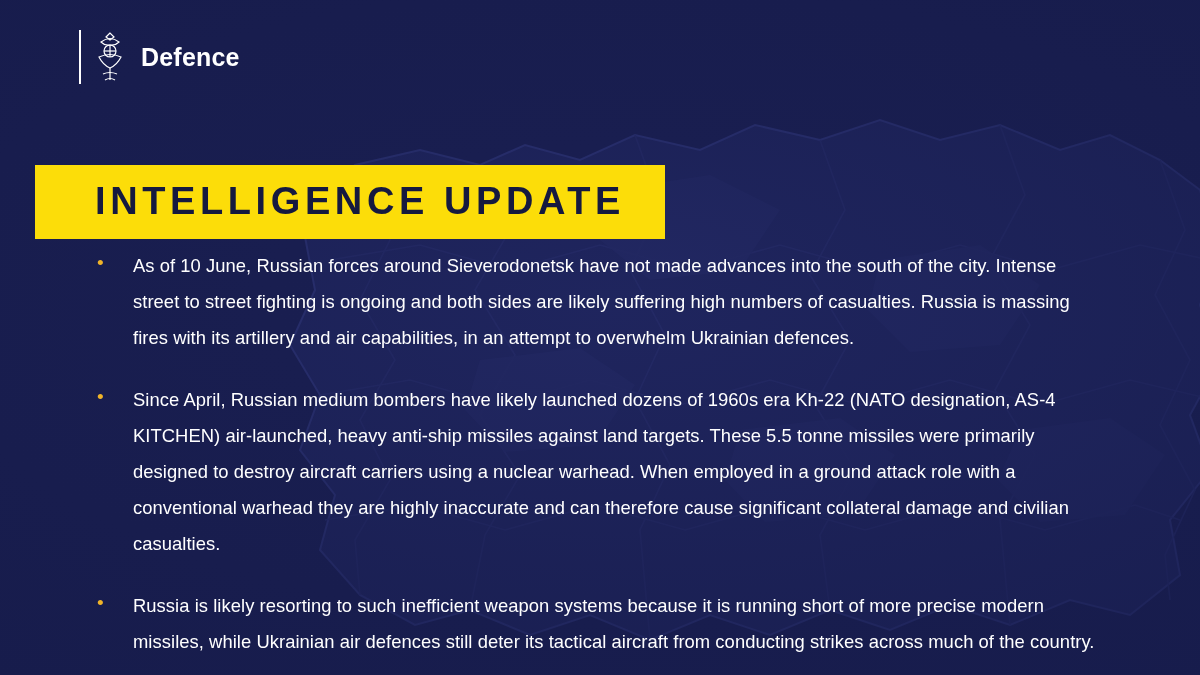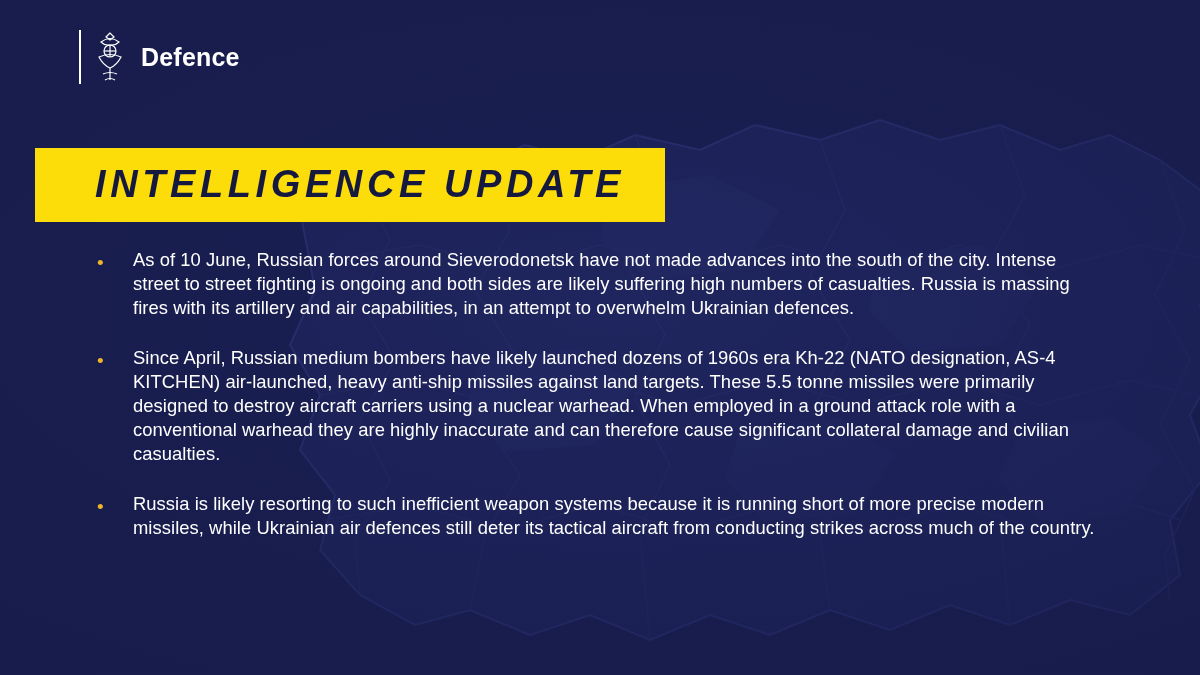--- a/index.html
+++ b/index.html
@@ -112,26 +112,25 @@
     font-family: "DejaVu Serif", serif;
     font-size: 19px;
     letter-spacing: 1.4px;
     margin-top: 4px;
     white-space: nowrap;
   }
 
   
   .banner {
     position: absolute;
-    top: 148px;
+    top: 165px;
     left: 0;
     background: #fcdd09;
     padding: 16px 40px 18px 60px;
     box-sizing: border-box;
-    font-style: italic;
   }
   .banner-text {
     color: #15193f;
     font-size: 38px;
     font-weight: bold;
     letter-spacing: 4.6px;
     line-height: 40px;
     white-space: nowrap;
   }
 
@@ -149,21 +148,21 @@
   .bullet-marker {
     color: #f0b429;
     font-size: 19px;
     line-height: 30px;
     width: 36px;
     flex: 0 0 36px;
   }
   .bullet-text {
     color: #ffffff;
     font-size: 18.4px;
-    line-height: 24px;
+    line-height: 36px;
     flex: 1;
     letter-spacing: 0.05px;
   }
 </style>
 </head>
 <body>
 
 <div class="slide">
 
   <div class="map-backdrop">

